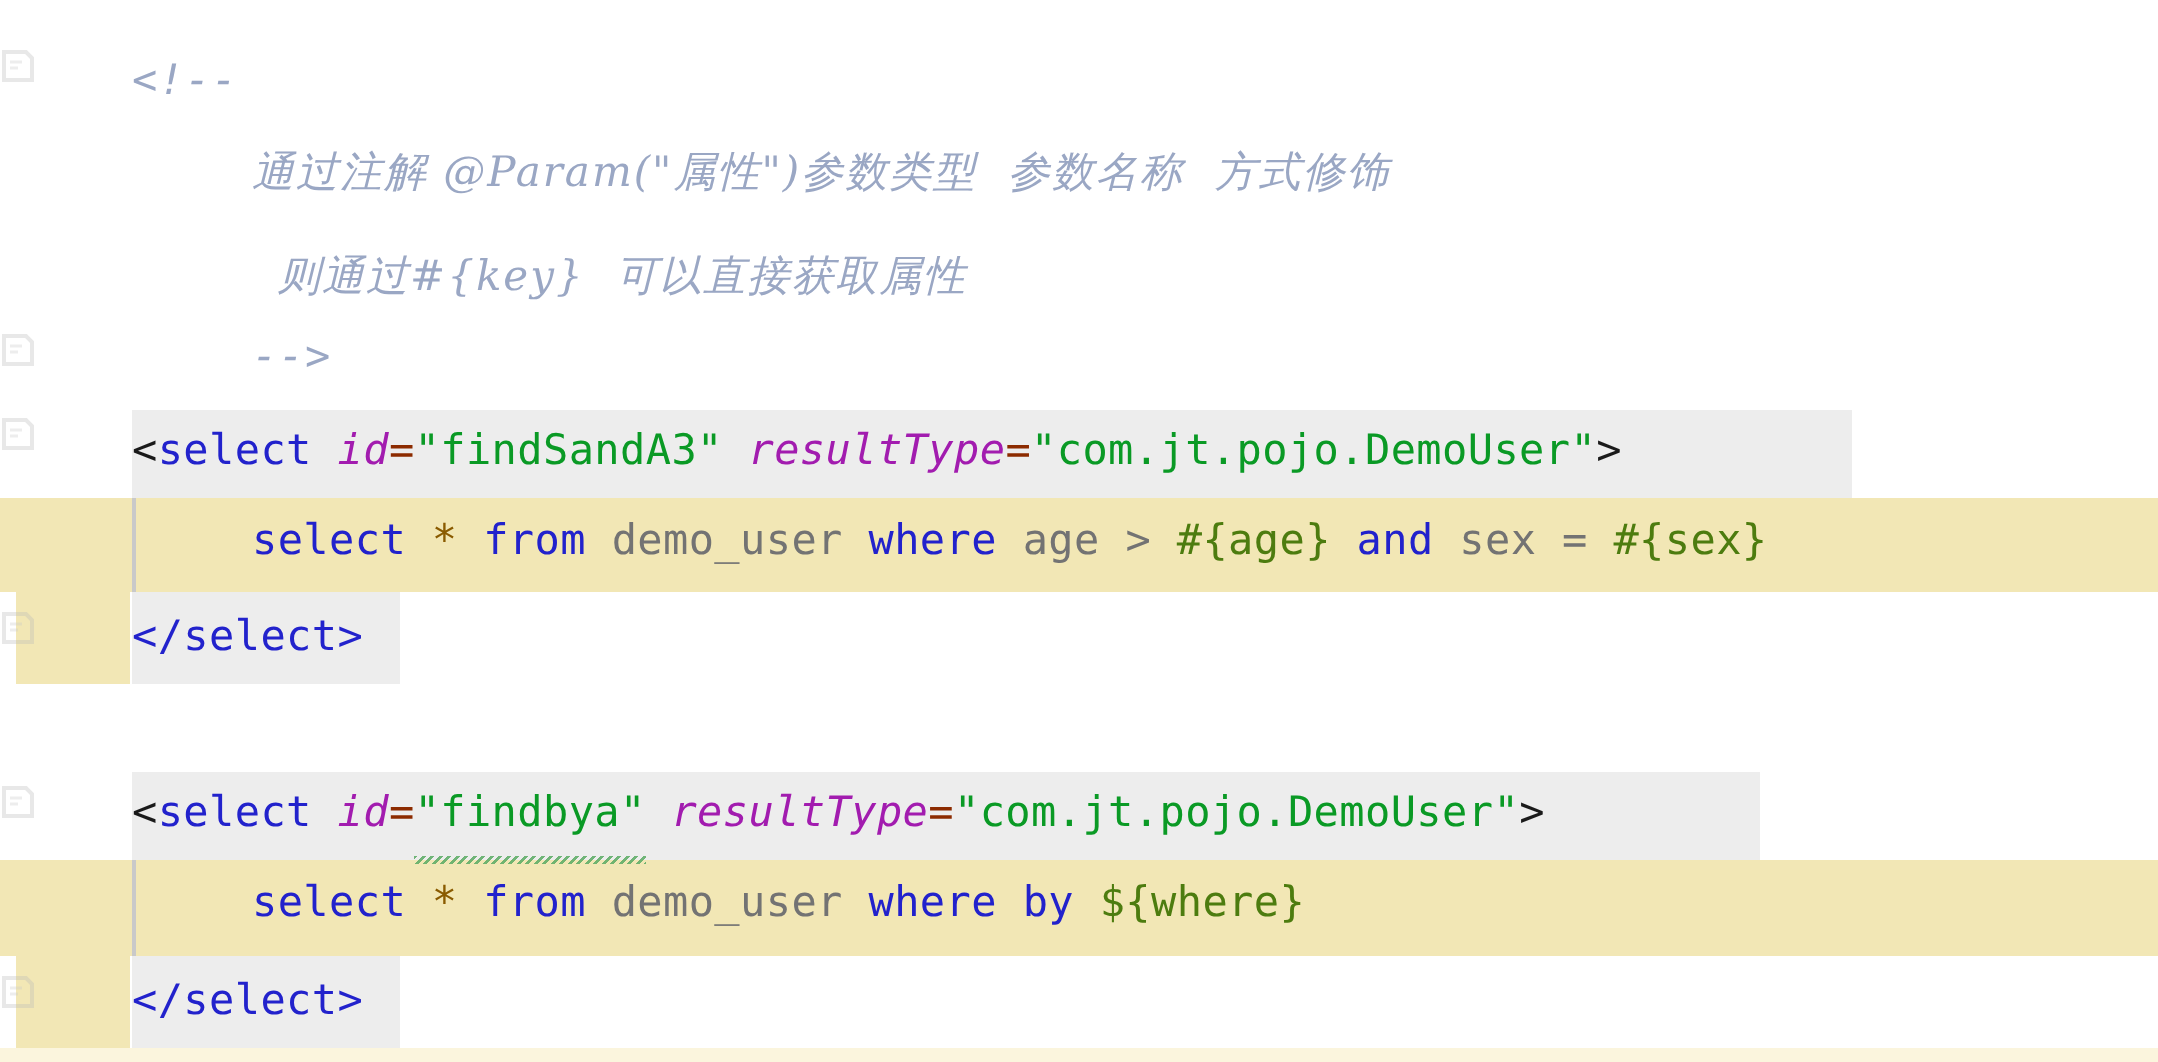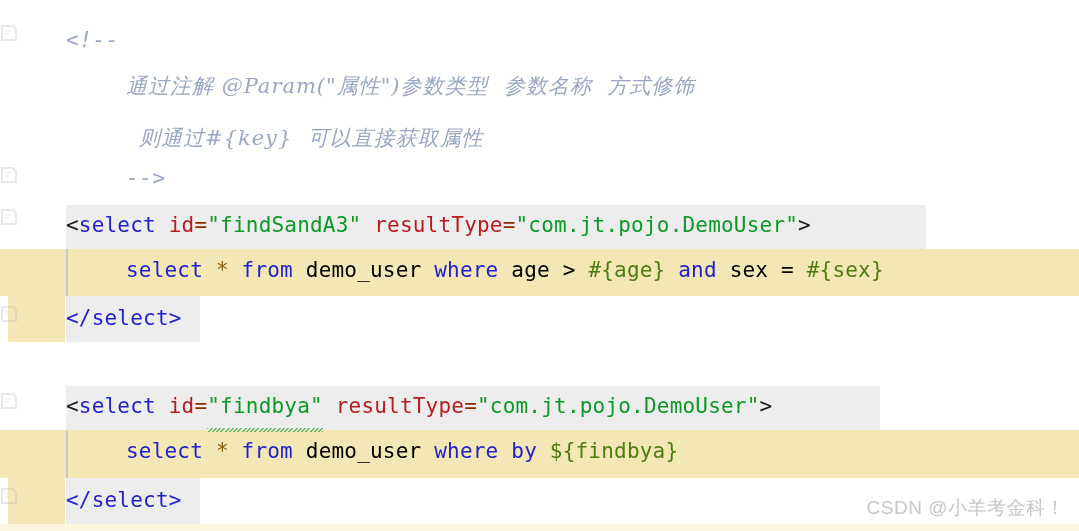--- a/index.html
+++ b/index.html
@@ -64,25 +64,25 @@
   
   .indent-guide {
     position: absolute;
     width: 2px;
     background: #c9c9c9;
   }
 
   
   .t-punct   { color: #1a1a1a; }
   .t-tag     { color: #2222cc; }
-  .t-attr    { color: #b91c1c; }
+  .t-attr    { color: #a21caf; font-style: italic; }
   .t-eq      { color: #8c2b00; }
   .t-string  { color: #0a9a25; }
   .t-kw      { color: #2222cc; }
-  .t-plain   { color: #000000; }
+  .t-plain   { color: #737373; }
   .t-star    { color: #8a5b00; }
   .t-var     { color: #4d7c0f; }
 
   
   .squiggle {
     position: relative;
     display: inline-block;
   }
   .squiggle::after {
     content: "";
@@ -200,19 +200,18 @@
   <div class="comment" style="left:126px; top:156px;">--&gt;</div>
 
   <div class="line" style="left:66px; top:203px;"><span class="t-punct">&lt;</span><span class="t-tag">select</span> <span class="t-attr">id</span><span class="t-eq">=</span><span class="t-string">"findSandA3"</span> <span class="t-attr">resultType</span><span class="t-eq">=</span><span class="t-string">"com.jt.pojo.DemoUser"</span><span class="t-punct">&gt;</span></div>
 
   <div class="line" style="left:126px; top:248px;"><span class="t-kw">select</span> <span class="t-star">*</span> <span class="t-kw">from</span> <span class="t-plain">demo_user</span> <span class="t-kw">where</span> <span class="t-plain">age</span> <span class="t-plain">&gt;</span> <span class="t-var">#{age}</span> <span class="t-kw">and</span> <span class="t-plain">sex</span> <span class="t-plain">=</span> <span class="t-var">#{sex}</span></div>
 
   <div class="line t-tag" style="left:66px; top:296px;">&lt;/select&gt;</div>
 
   <div class="line" style="left:66px; top:384px;"><span class="t-punct">&lt;</span><span class="t-tag">select</span> <span class="t-attr">id</span><span class="t-eq">=</span><span class="t-string squiggle">"findbya"</span> <span class="t-attr">resultType</span><span class="t-eq">=</span><span class="t-string">"com.jt.pojo.DemoUser"</span><span class="t-punct">&gt;</span></div>
 
-  <div class="line" style="left:126px; top:429px;"><span class="t-kw">select</span> <span class="t-star">*</span> <span class="t-kw">from</span> <span class="t-plain">demo_user</span> <span class="t-kw">where</span> <span class="t-kw">by</span> <span class="t-var">${findbya}</span></div>
+  <div class="line" style="left:126px; top:429px;"><span class="t-kw">select</span> <span class="t-star">*</span> <span class="t-kw">from</span> <span class="t-plain">demo_user</span> <span class="t-kw">where</span> <span class="t-kw">by</span> <span class="t-var">${where}</span></div>
 
   <div class="line t-tag" style="left:66px; top:478px;">&lt;/select&gt;</div>
 
-  <div id="watermark">CSDN @小羊考金科！</div>
 
 </div>
 
 </body></html>

